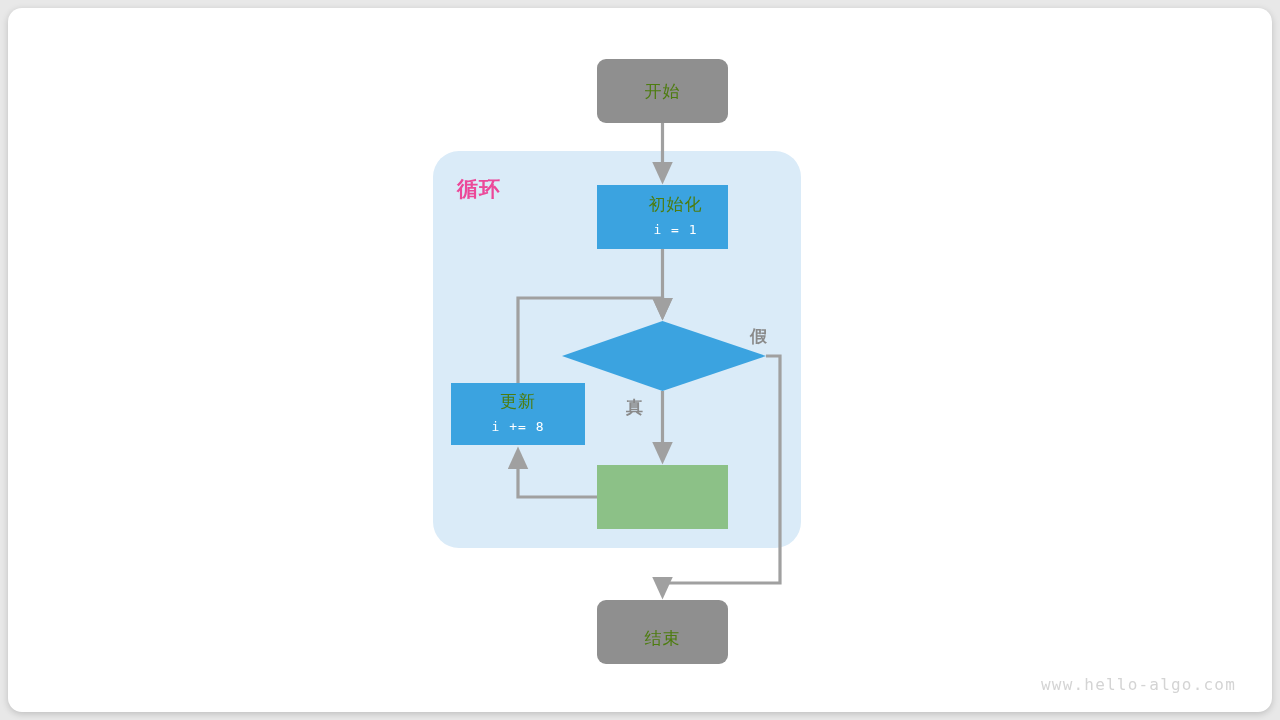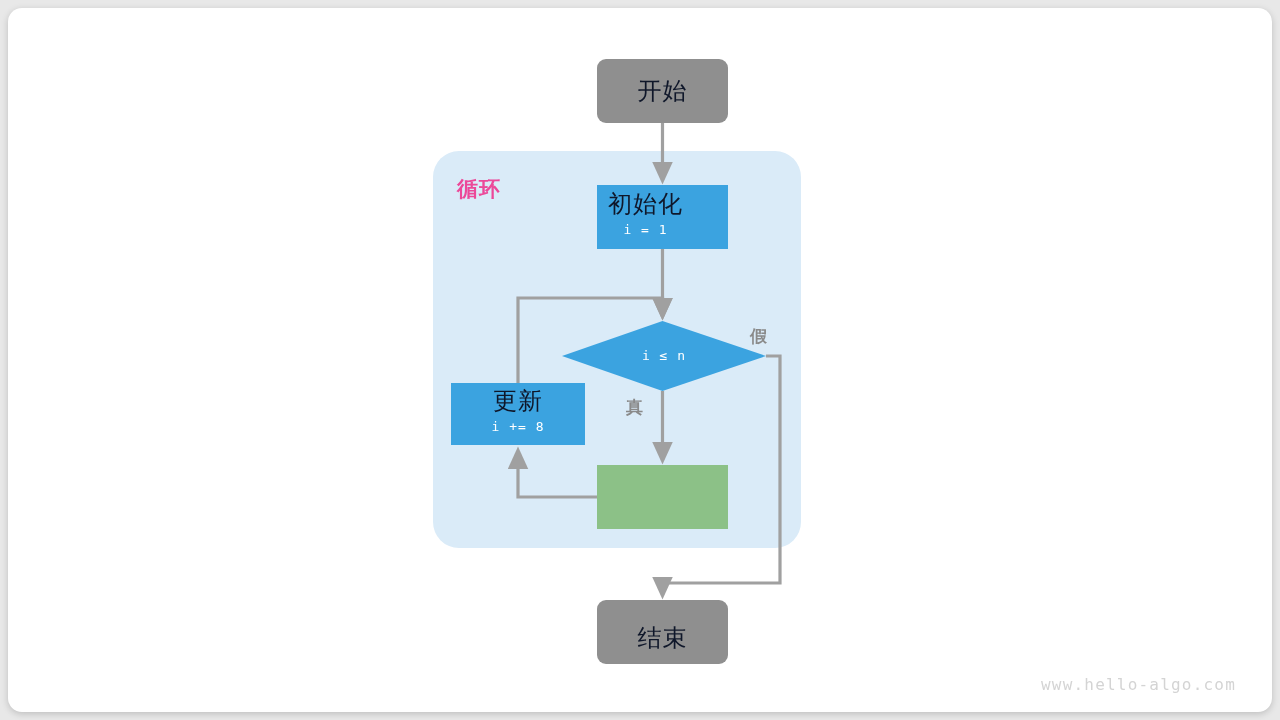--- a/index.html
+++ b/index.html
@@ -39,22 +39,22 @@
     position: absolute;
     display: flex;
     flex-direction: column;
     align-items: center;
     justify-content: center;
     text-align: center;
     pointer-events: none;
   }
   .cn {
     font-family: "DejaVu Sans", "Liberation Sans", sans-serif;
-    color: #0f172a;
-    font-size: 24px;
+    color: #4d7c0f;
+    font-size: 17px;
     line-height: 26px;
     letter-spacing: 1px;
   }
   .mono {
     font-family: "DejaVu Sans Mono", "Liberation Mono", monospace;
     color: #ffffff;
     font-size: 13px;
     line-height: 26px;
     letter-spacing: 1px;
   }
@@ -125,28 +125,25 @@
 
       <rect x="589" y="592" width="131" height="64" rx="9" ry="9" fill="#8f8f8f"></rect>
     </svg>
 
     <div id="loop-title">循环</div>
 
     <div class="node-label" style="left:589px; top:51px; width:131px; height:64px;">
       <span class="cn">开始</span>
     </div>
 
-    <div class="node-label" style="left:572px; top:177px; width:131px; height:64px;text-align:right;">
+    <div class="node-label" style="left:602px; top:177px; width:131px; height:64px;text-align:right;">
       <span class="cn">初始化</span>
       <span class="mono">i = 1</span>
     </div>
 
-    <div class="node-label" style="left:554px; top:313px; width:204px; height:70px;">
-      <span class="mono">i ≤ n</span>
-    </div>
 
     <div class="node-label" style="left:443px; top:375px; width:134px; height:62px;">
       <span class="cn">更新</span>
       <span class="mono">i += 8</span>
     </div>
 
 
     <div class="node-label" style="left:589px; top:592px; width:131px; height:76px;">
       <span class="cn">结束</span>
     </div>

